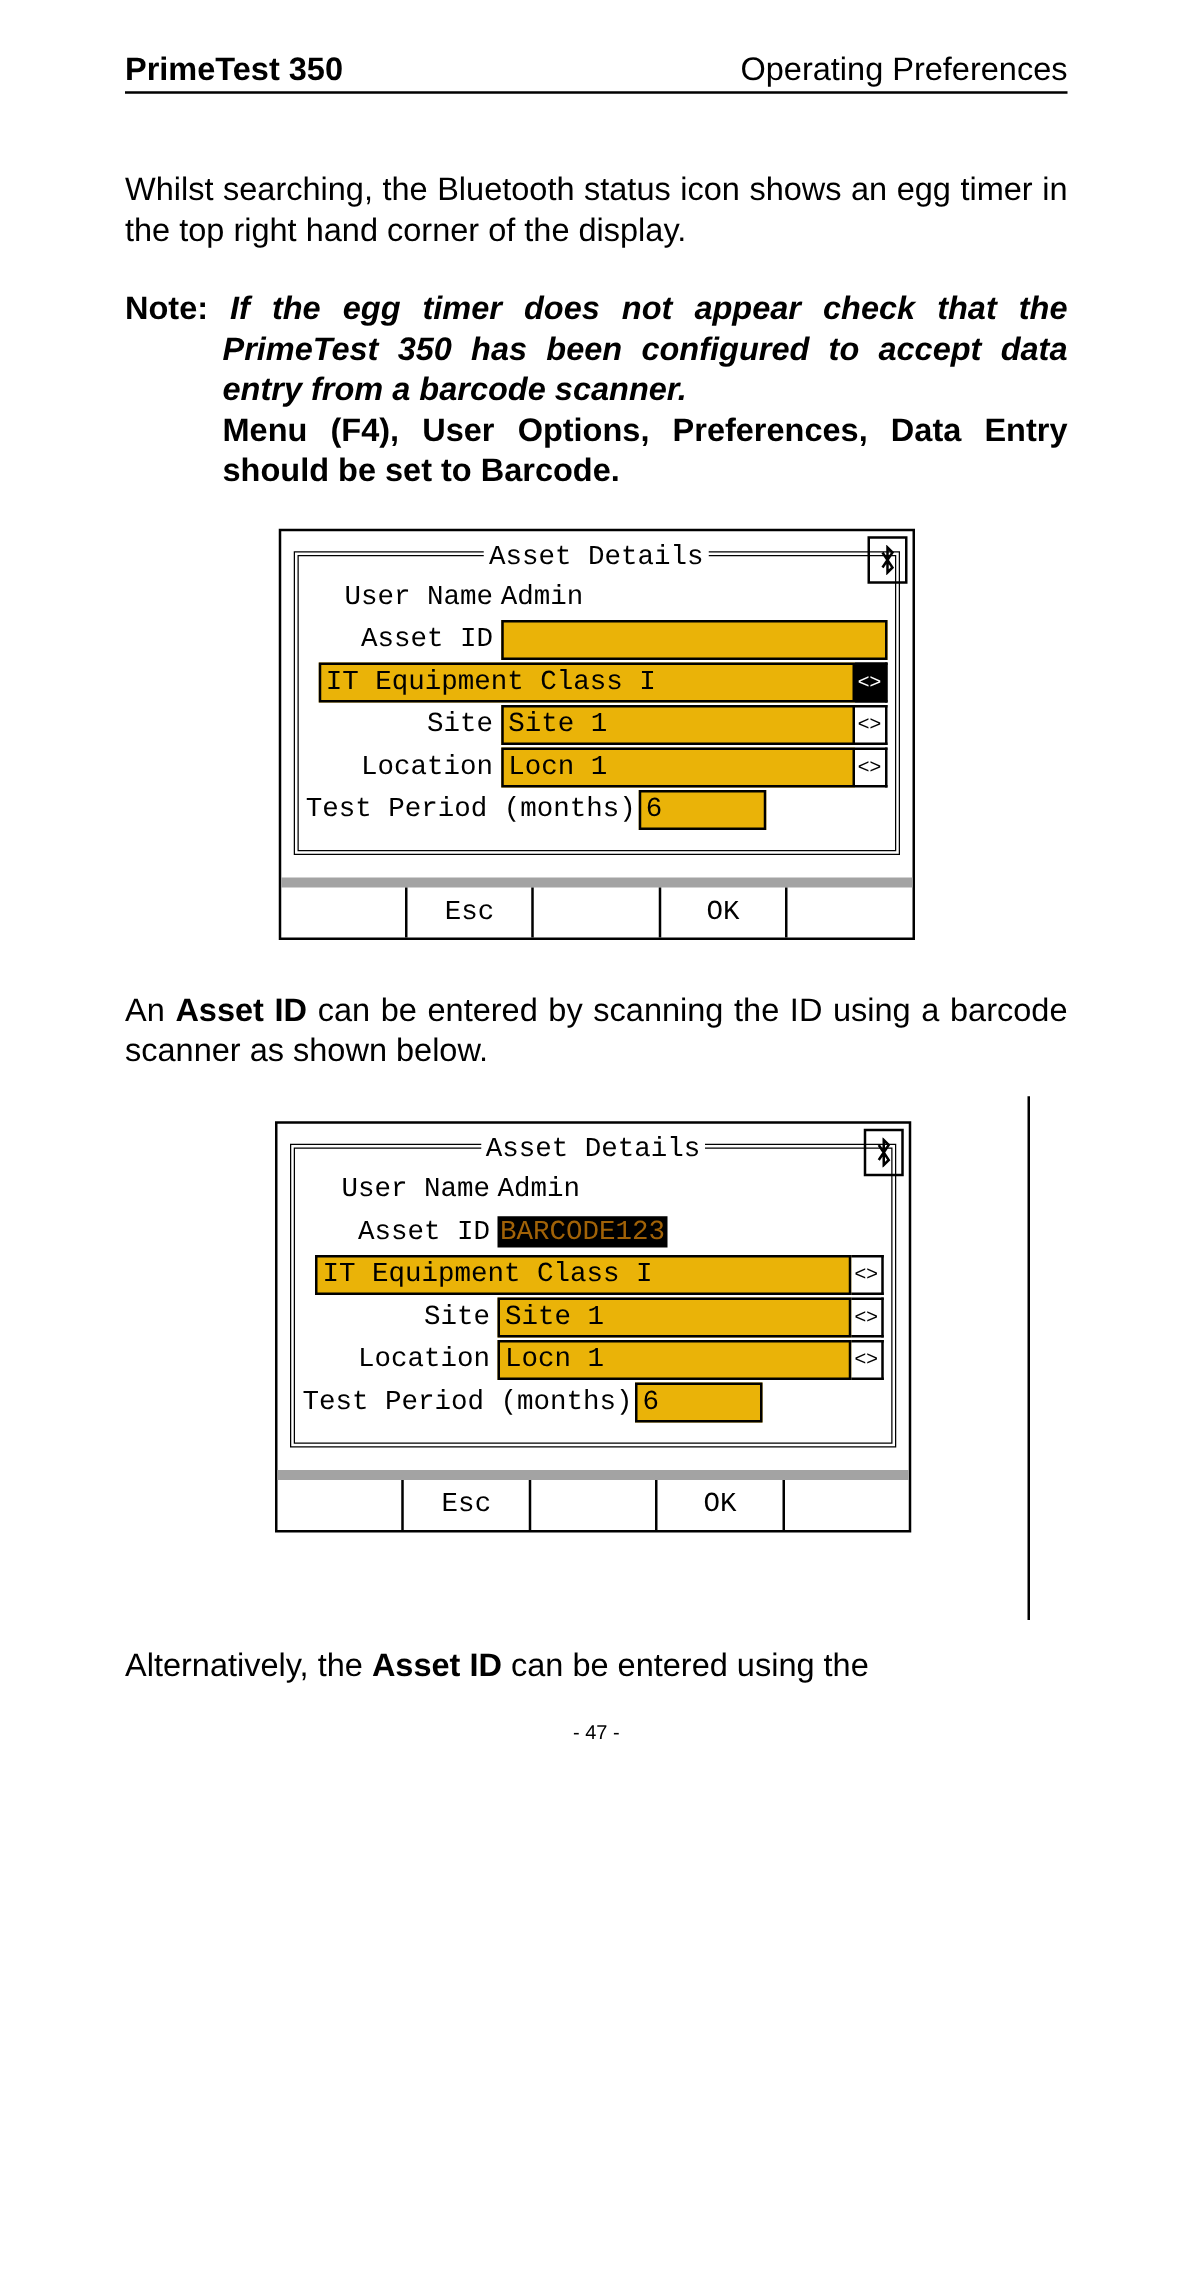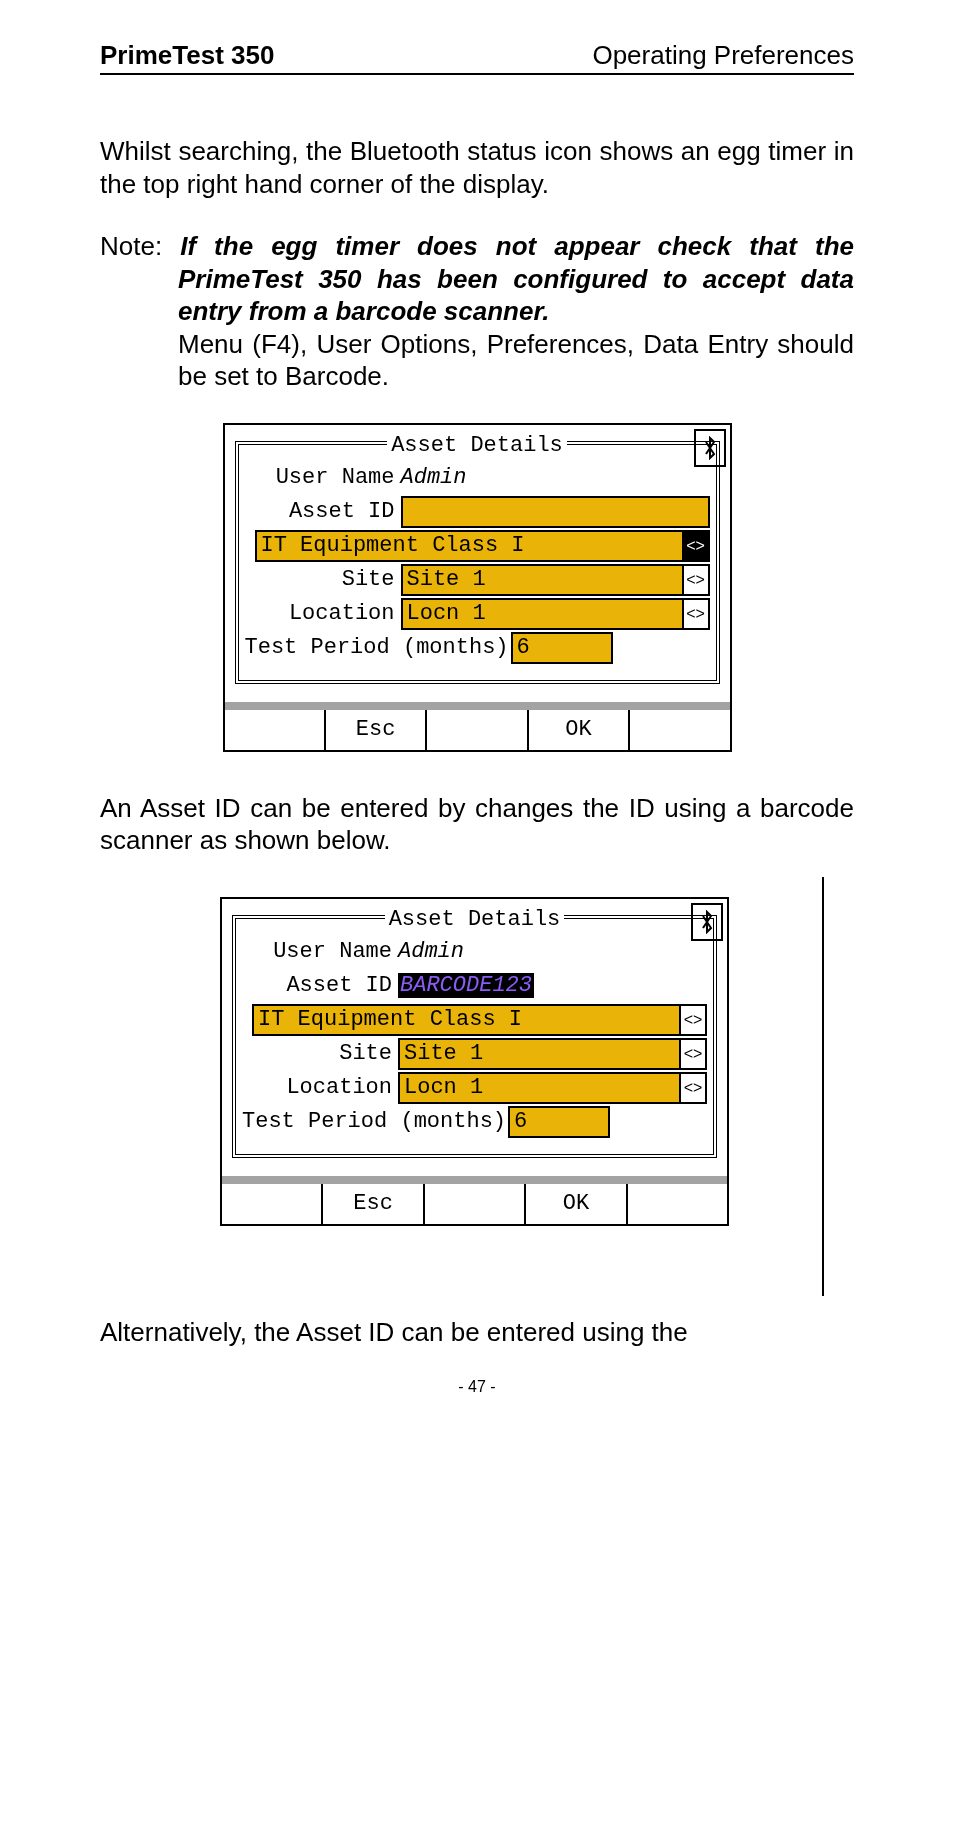--- a/index.html
+++ b/index.html
@@ -35,21 +35,21 @@
   }
   .note-indent {
     padding-left: 78px;
     text-align: justify;
   }
   .note-hang {
     text-indent: -78px;
     padding-left: 78px;
     text-align: justify;
   }
-  .bold { font-weight: normal; }
+  .bold { font-weight: bold; }
   .bolditalic { font-weight: bold; font-style: italic; }
 
   
   .device {
     width: 505px;
     margin: 10px auto 40px auto;
     border: 2px solid #000;
   }
   .device-top {
     position: relative;
@@ -95,21 +95,20 @@
     white-space: nowrap;
   }
   .lbl-wide {
     width: 260px;
     text-align: right;
     padding-right: 6px;
     white-space: nowrap;
   }
   .val {
     flex: 1;
-    font-style: italic;
   }
   .box {
     border: 2px solid #000;
     height: 28px;
     padding: 0 4px;
     display: flex;
     align-items: center;
     background: #eab308;
   }
   .box-full { flex: 1; }
@@ -127,21 +126,21 @@
     justify-content: center;
     font-size: 16px;
     font-family: Arial, sans-serif;
   }
   .sel-arrow-inv {
     background: #000;
     color: #fff;
   }
   .inv-text {
     background: #000;
-    color: #8b5cf6;
+    color: #a16207;
     padding: 0 2px;
     display: inline-block;
   }
   .softkeys {
     display: flex;
     border-top: 8px solid #a3a3a3;
     height: 40px;
     font-family: "Courier New", monospace;
     font-size: 22px;
   }
@@ -249,21 +248,21 @@
       <div class="sk">
           <span>OK</span>
         </div>
       <div class="sk">
           <span></span>
         </div>
     </div>
   </div>
 
   <p class="body-text">
-    <span>An </span><span class="bold">Asset ID</span><span> can be entered by changes the ID using a barcode scanner as shown below.</span>
+    <span>An </span><span class="bold">Asset ID</span><span> can be entered by scanning the ID using a barcode scanner as shown below.</span>
   </p>
 
   <div class="wrap-fig2">
     <div style="flex:0 0 50px"></div>
     <div class="device" style="margin-left:70px;margin-right:0">
       <div class="device-top">
         <div class="bt-icon">
           <svg viewBox="0 0 16 24">
               <path d="M4 6 L12 18 L8 22 L8 2 L12 6 L4 18" stroke="#000" stroke-width="2" fill="none"></path>
             </svg>

